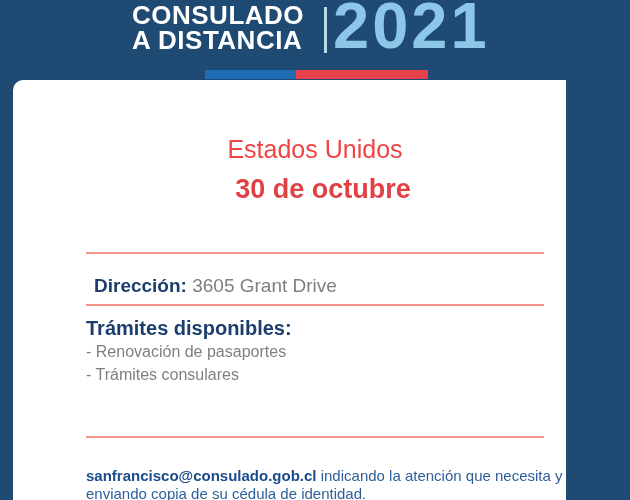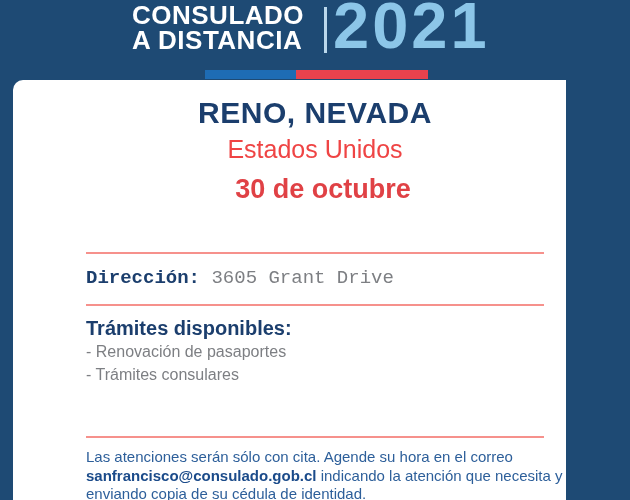--- a/index.html
+++ b/index.html
@@ -41,22 +41,22 @@
     text-align:center; font-size:25px; line-height:30px; color:#ef4444;
   }
   .date {
     position:absolute; top:93px; left:8px; width:100%;
     text-align:center; font-size:27px; line-height:32px; font-weight:700;
     color:#E04145;
   }
   .divider { position:absolute; left:73px; width:458px; height:2px; background:#F6918C; }
   .d1 { top:172px; } .d2 { top:224px; } .d3 { top:356px; }
   .address {
-    position:absolute; left:73px; top:186px; margin:0;
-    font-size:19px; line-height:24px; color:#7D7F83;font-family:Liberation Mono, monospace;
+    position:absolute; left:73px; top:186px; margin:8px;
+    font-size:19px; line-height:24px; color:#7D7F83;
   }
   .address strong { color:#1B3E6D; }
   .svc-title {
     position:absolute; left:73px; top:236px; margin:0;
     font-size:20px; line-height:24px; font-weight:700; color:#1B3E6D;
   }
   .svc-list {
     position:absolute; left:73px; top:261px; margin:0; padding:0;
     list-style:none; font-size:16px; line-height:22.5px; color:#7D7F83;
   }
@@ -81,21 +81,20 @@
 
   <div class="year">2021</div>
 
   <div class="flagbar">
     <span class="flag-blue"></span>
     <span class="flag-red"></span>
   </div>
 
   <div class="card">
 
-    <h1 class="city">RENO, NEVADA</h1>
     <div class="country">Estados Unidos</div>
     <div class="date">30 de octubre</div>
 
     <div class="divider d1"></div>
 
     <p class="address">
       <strong>Dirección:</strong>
       <span class="val">3605 Grant Drive</span>
     </p>
 
@@ -104,19 +103,19 @@
     <h2 class="svc-title">Trámites disponibles:</h2>
 
     <ul class="svc-list">
       <li>- Renovación de pasaportes</li>
       <li>- Trámites consulares</li>
     </ul>
 
     <div class="divider d3"></div>
 
     <p class="note">
-      <span>Las atenciones serán sólo con cita. Agende su hora en el correo</span><br>
+      <br>
       <strong class="email">sanfrancisco@consulado.gob.cl</strong><span> indicando la atención que necesita y</span><br>
       <span>enviando copia de su cédula de identidad.</span>
     </p>
 
   </div>
 </div>
 
 </body></html>

